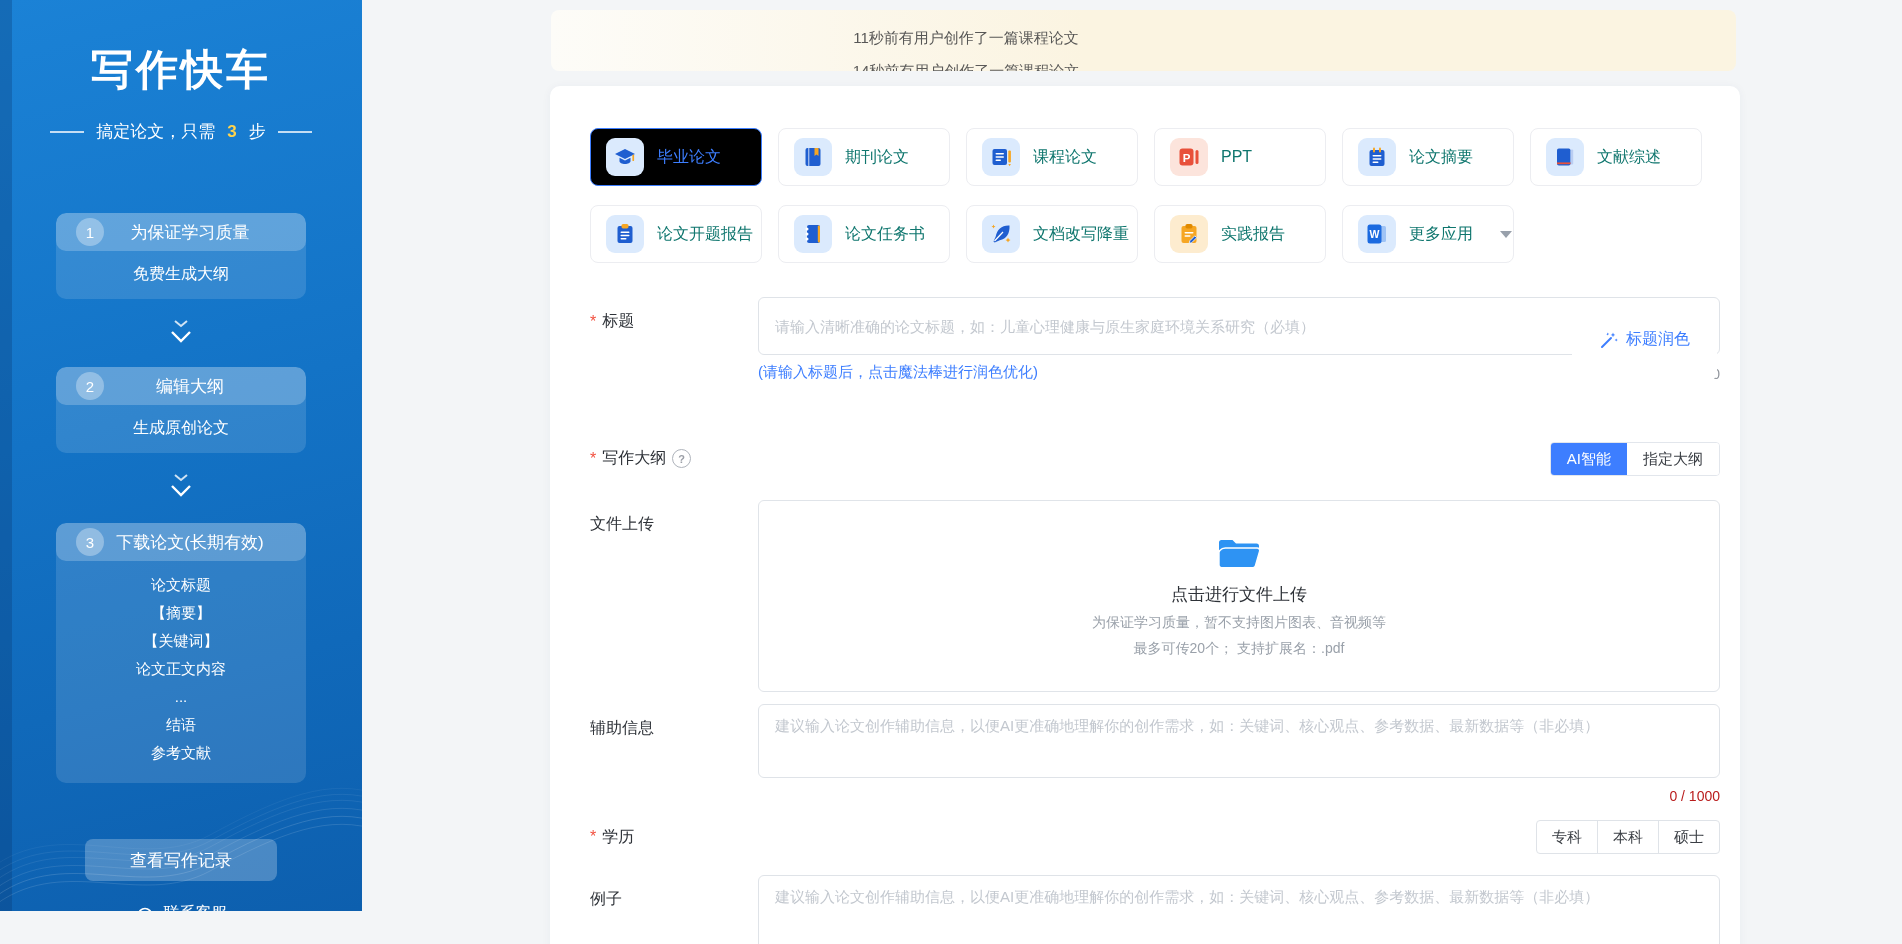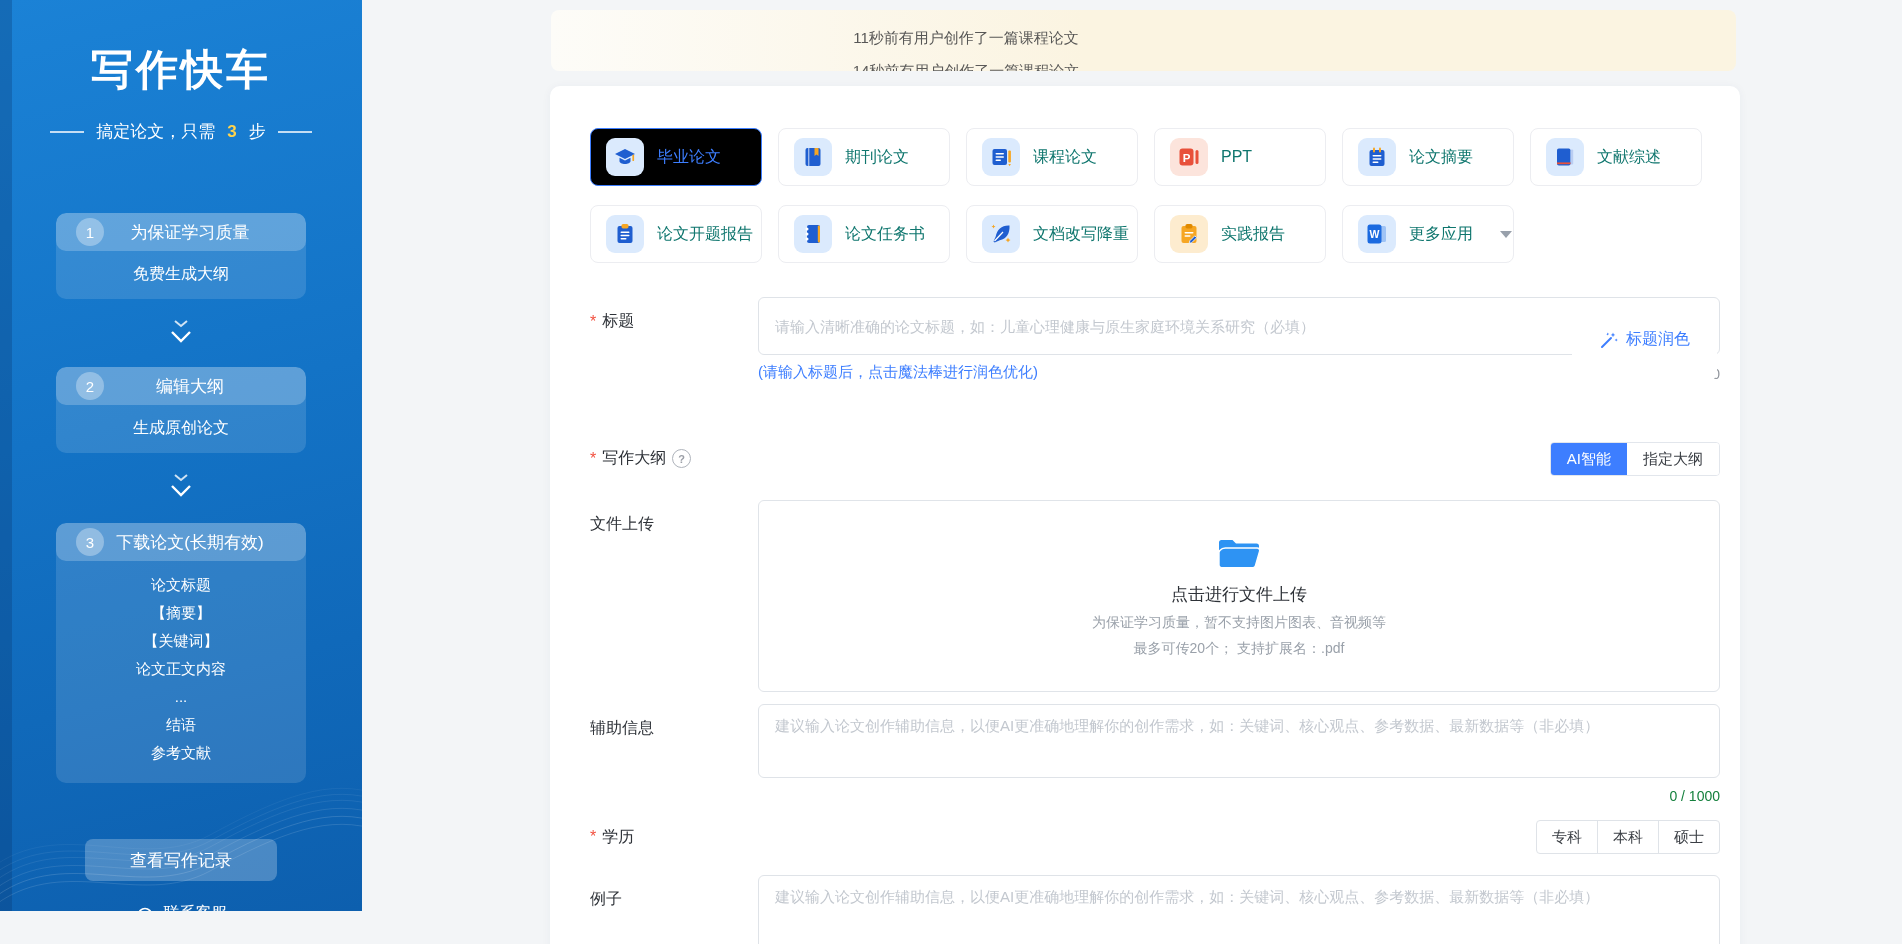--- a/index.html
+++ b/index.html
@@ -80,21 +80,21 @@
   input.title{width:100%;height:58px;box-sizing:border-box;border:1px solid #dfe3e8;
     border-radius:6px;padding:0 165px 0 16px;font-size:15px;color:#333;
     font-family:inherit;outline:none;}
   ::placeholder{color:#c3c8cf;opacity:1;}
   .polish{position:absolute;right:3px;top:3px;bottom:3px;width:145px;display:flex;
     align-items:center;justify-content:center;gap:7px;color:#3d7eff;font-size:16px;
     background:#fff;border-radius:6px;cursor:pointer;}
   .under{display:flex;margin-top:8px;align-items:flex-end;}
   .hint{color:#3d7eff;font-size:15px;}
   .count{margin-left:auto;color:#8f949b;font-size:14px;}
-  .count-row{text-align:right;color:#15803d;font-size:14px;margin-top:6px;}
+  .count-row{text-align:right;color:#b91c1c;font-size:14px;margin-top:6px;}
 
   .row-outline{margin-top:60px;}
   .seg{display:flex;height:32px;margin-left:auto;border:1px solid #e2e6ec;
     border-radius:4px;overflow:hidden;}
   .seg-opt{padding:0 16px;display:flex;align-items:center;font-size:15px;
     cursor:pointer;background:#fff;color:#3b3f45;}
   .seg-opt.on{background:#3d7eff;color:#fff;}
 
   .row-upload{margin-top:24px;}
   .upbox{width:962px;height:192px;box-sizing:border-box;border:1px solid #e0e4e9;

